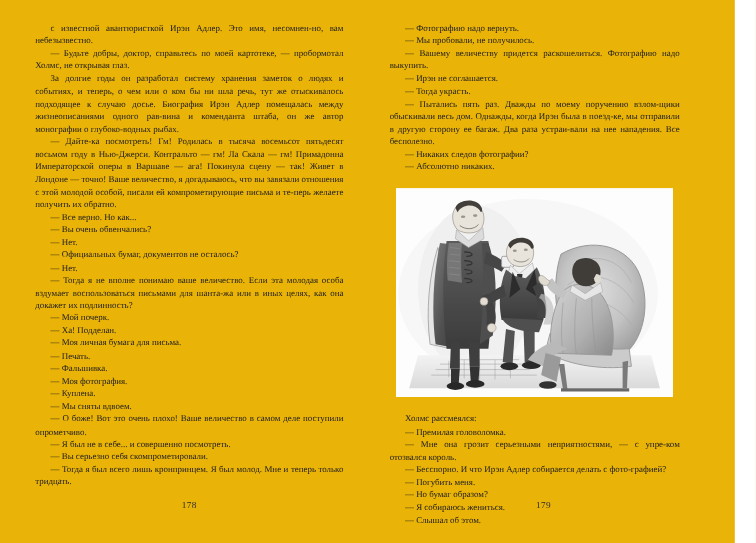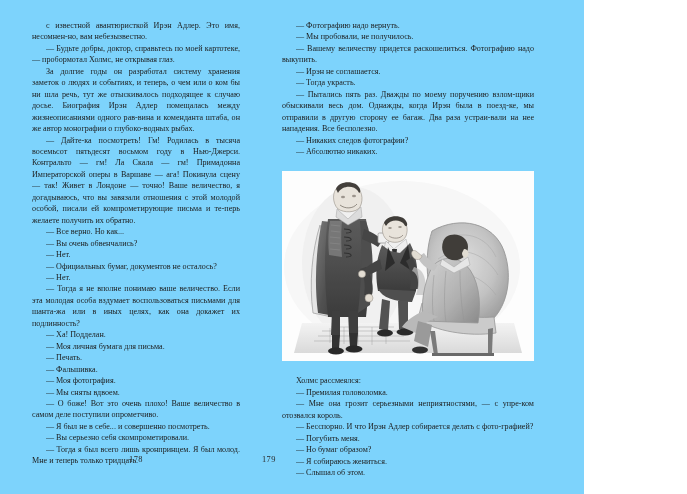--- a/index.html
+++ b/index.html
@@ -10,23 +10,23 @@
   body {
     width: 687px;
     height: 494px;
     overflow: hidden;
     font-family: "Liberation Serif", "DejaVu Serif", serif;
     color: #1a1a1a;
   }
 
   .spread {
     position: relative;
-    width: 584px;
+    width: 668px;
     height: 494px;
-    background: #7dd3fc;
+    background: #eab308;
     display: flex;
   }
 
   .page {
     position: relative;
     height: 494px;
     box-sizing: border-box;
   }
 
   .page-left {
@@ -65,21 +65,21 @@
     left: 0;
     right: 0;
     text-align: center;
     bottom: 30px;
     padding-left: 10px;
   }
 
   .folio-right {
     left: 0;
     right: 0;
-    text-align: left;
+    text-align: center;
     bottom: 30px;
     padding-right: 14px;
   }
 
   .illustration {
     margin: 14px 0 14px 0;
     display: flex;
     justify-content: center;
   }
 
@@ -104,25 +104,27 @@
       <p>с известной авантюристкой Ирэн Адлер. Это имя, несомнен-но, вам небезызвестно.</p>
       <p>— Будьте добры, доктор, справьтесь по моей картотеке, — пробормотал Холмс, не открывая глаз.</p>
       <p>За долгие годы он разработал систему хранения заметок о людях и событиях, и теперь, о чем или о ком бы ни шла речь, тут же отыскивалось подходящее к случаю досье. Биография Ирэн Адлер помещалась между жизнеописаниями одного рав-вина и коменданта штаба, он же автор монографии о глубоко-водных рыбах.</p>
       <p>— Дайте-ка посмотреть! Гм! Родилась в тысяча восемьсот пятьдесят восьмом году в Нью-Джерси. Контральто — гм! Ла Скала — гм! Примадонна Императорской оперы в Варшаве — ага! Покинула сцену — так! Живет в Лондоне — точно! Ваше величество, я догадываюсь, что вы завязали отношения с этой молодой особой, писали ей компрометирующие письма и те-перь желаете получить их обратно.</p>
       <p>— Все верно. Но как...</p>
       <p>— Вы очень обвенчались?</p>
       <p>— Нет.</p>
       <p>— Официальных бумаг, документов не осталось?</p>
       <p>— Нет.</p>
       <p>— Тогда я не вполне понимаю ваше величество. Если эта молодая особа вздумает воспользоваться письмами для шанта-жа или в иных целях, как она докажет их подлинность?</p>
+      <p>— Мой почерк.</p>
       <p>— Ха! Подделан.</p>
       <p>— Моя личная бумага для письма.</p>
       <p>— Печать.</p>
       <p>— Фальшивка.</p>
       <p>— Моя фотография.</p>
+      <p>— Куплена.</p>
       <p>— Мы сняты вдвоем.</p>
       <p>— О боже! Вот это очень плохо! Ваше величество в самом деле поступили опрометчиво.</p>
       <p>— Я был не в себе... и совершенно посмотреть.</p>
       <p>— Вы серьезно себя скомпрометировали.</p>
       <p>— Тогда я был всего лишь кронпринцем. Я был молод. Мне и теперь только тридцать.</p>
     </div>
     <div class="folio folio-left">178</div>
   </div>
 
   <div class="page page-right">

